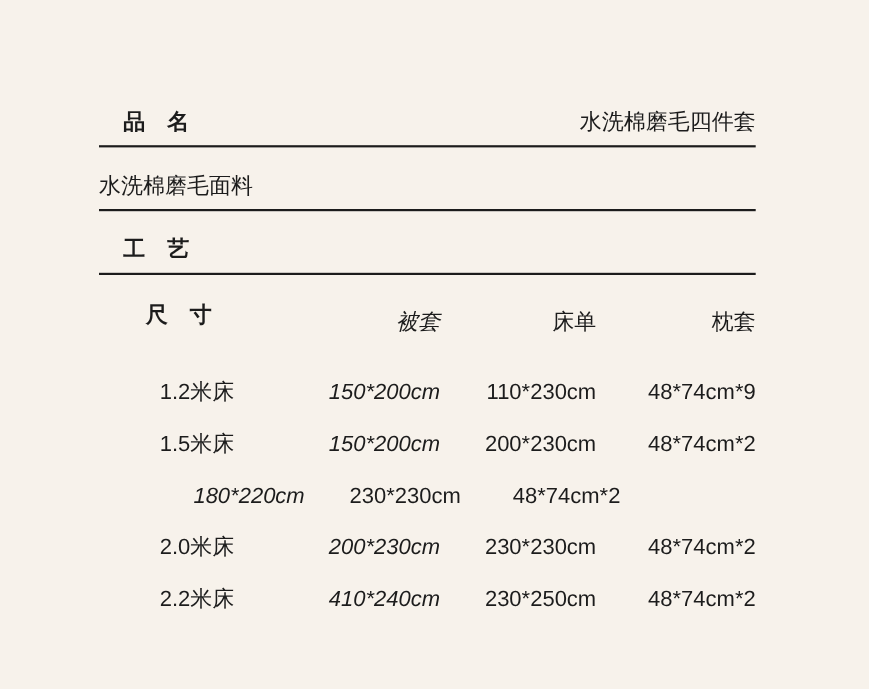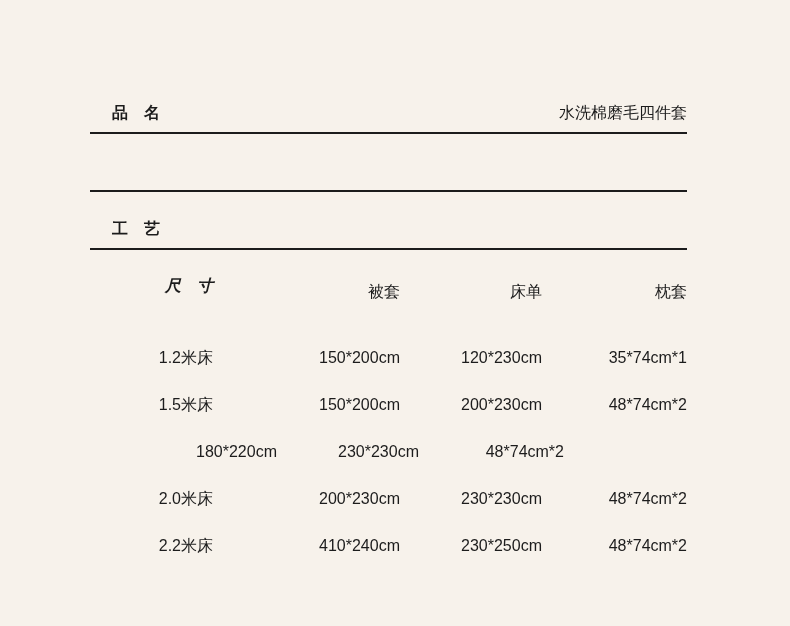--- a/index.html
+++ b/index.html
@@ -11,21 +11,21 @@
     padding: 0;
     background: var(--bg);
   }
   .page {
     position: relative;
     width: 790px;
     height: 626px;
     background: var(--bg);
     color: var(--ink);
     font-family: "Liberation Sans", "DejaVu Sans", sans-serif;
-    font-size: 16px;
+    font-size: 20px;
     overflow: hidden;
   }
   .sheet {
     position: absolute;
     left: 90px;
     top: 76px;
     width: 597px;
   }
   
   .spec-row {
@@ -47,36 +47,35 @@
     font-family: Liberation Mono, monospace;
   }
   
   .size-table {
     width: 597px;
   }
   .trow {
     display: flex;
   }
   .c1 { width: 123px; }
-  .c2 { width: 187px; }
+  .c2 { width: 187px; font-style: italic; }
   .c3 { width: 142px; }
   .c4 { width: 145px; }
   .hrow {
     height: 84px;
   }
   .hrow .cell {
     display: flex;
     align-items: center;
     justify-content: flex-end;
   }
   .hrow .label-cell {
-    justify-content: flex-end;
+    justify-content: center;
     padding-left: 22px;
     box-sizing: border-box;
-    font-style: italic;
   }
   .size-label {
     font-weight: bold;
     white-space: pre;
     position: relative;
     top: -6px;
   }
   .drow {
     height: 47px;
   }
@@ -90,42 +89,43 @@
 
 <div class="page">
   <div class="sheet">
 
     <div class="spec-row">
       <span class="spec-label">品　名</span>
       <span class="spec-value">水洗棉磨毛四件套</span>
     </div>
 
     <div class="spec-row">
+      <span class="spec-value">水洗棉磨毛面料</span>
     </div>
 
     <div class="spec-row">
       <span class="spec-label">工　艺</span>
     </div>
 
     <div class="size-table">
 
       <div class="trow hrow">
         <div class="cell label-cell c1">
           <span class="size-label">尺　寸</span>
         </div>
         <div class="cell c2">被套</div>
         <div class="cell c3">床单</div>
         <div class="cell c4">枕套</div>
       </div>
 
       <div class="trow drow">
         <div class="cell c1">1.2米床</div>
         <div class="cell c2">150*200cm</div>
-        <div class="cell c3">120*230cm</div>
-        <div class="cell c4">35*74cm*1</div>
+        <div class="cell c3">110*230cm</div>
+        <div class="cell c4">48*74cm*9</div>
       </div>
 
       <div class="trow drow">
         <div class="cell c1">1.5米床</div>
         <div class="cell c2">150*200cm</div>
         <div class="cell c3">200*230cm</div>
         <div class="cell c4">48*74cm*2</div>
       </div>
 
       <div class="trow drow">

